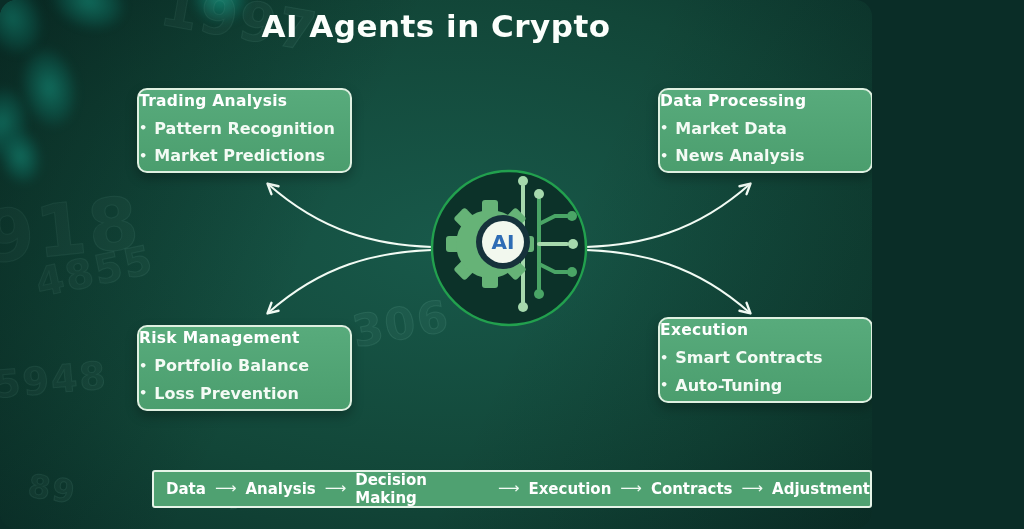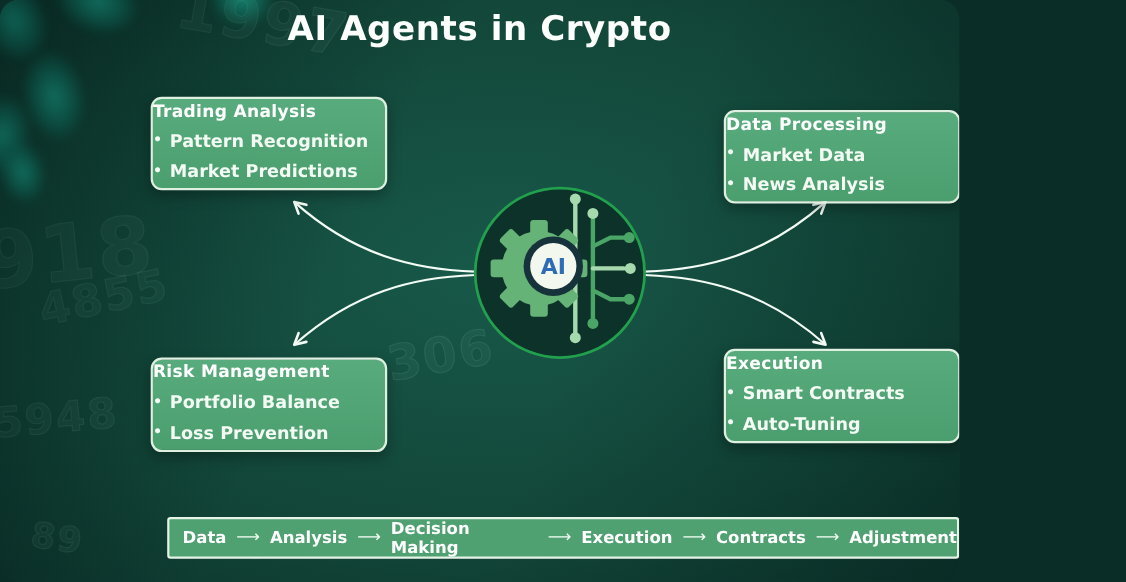--- a/index.html
+++ b/index.html
@@ -101,21 +101,21 @@
   <div class="node" style="left:137px;top:88px;">
     <div class="node-title">Trading Analysis</div>
     <div class="bullet-row">
         <span>Pattern Recognition</span>
       </div>
     <div class="bullet-row">
         <span>Market Predictions</span>
       </div>
   </div>
 
-  <div class="node" style="left:658px;top:88px;margin-top:12px;">
+  <div class="node" style="left:658px;top:88px;">
     <div class="node-title">Data Processing</div>
     <div class="bullet-row">
         <span>Market Data</span>
       </div>
     <div class="bullet-row">
         <span>News Analysis</span>
       </div>
   </div>
 
   <div class="node" style="left:137px;top:325px;height:86px;">

